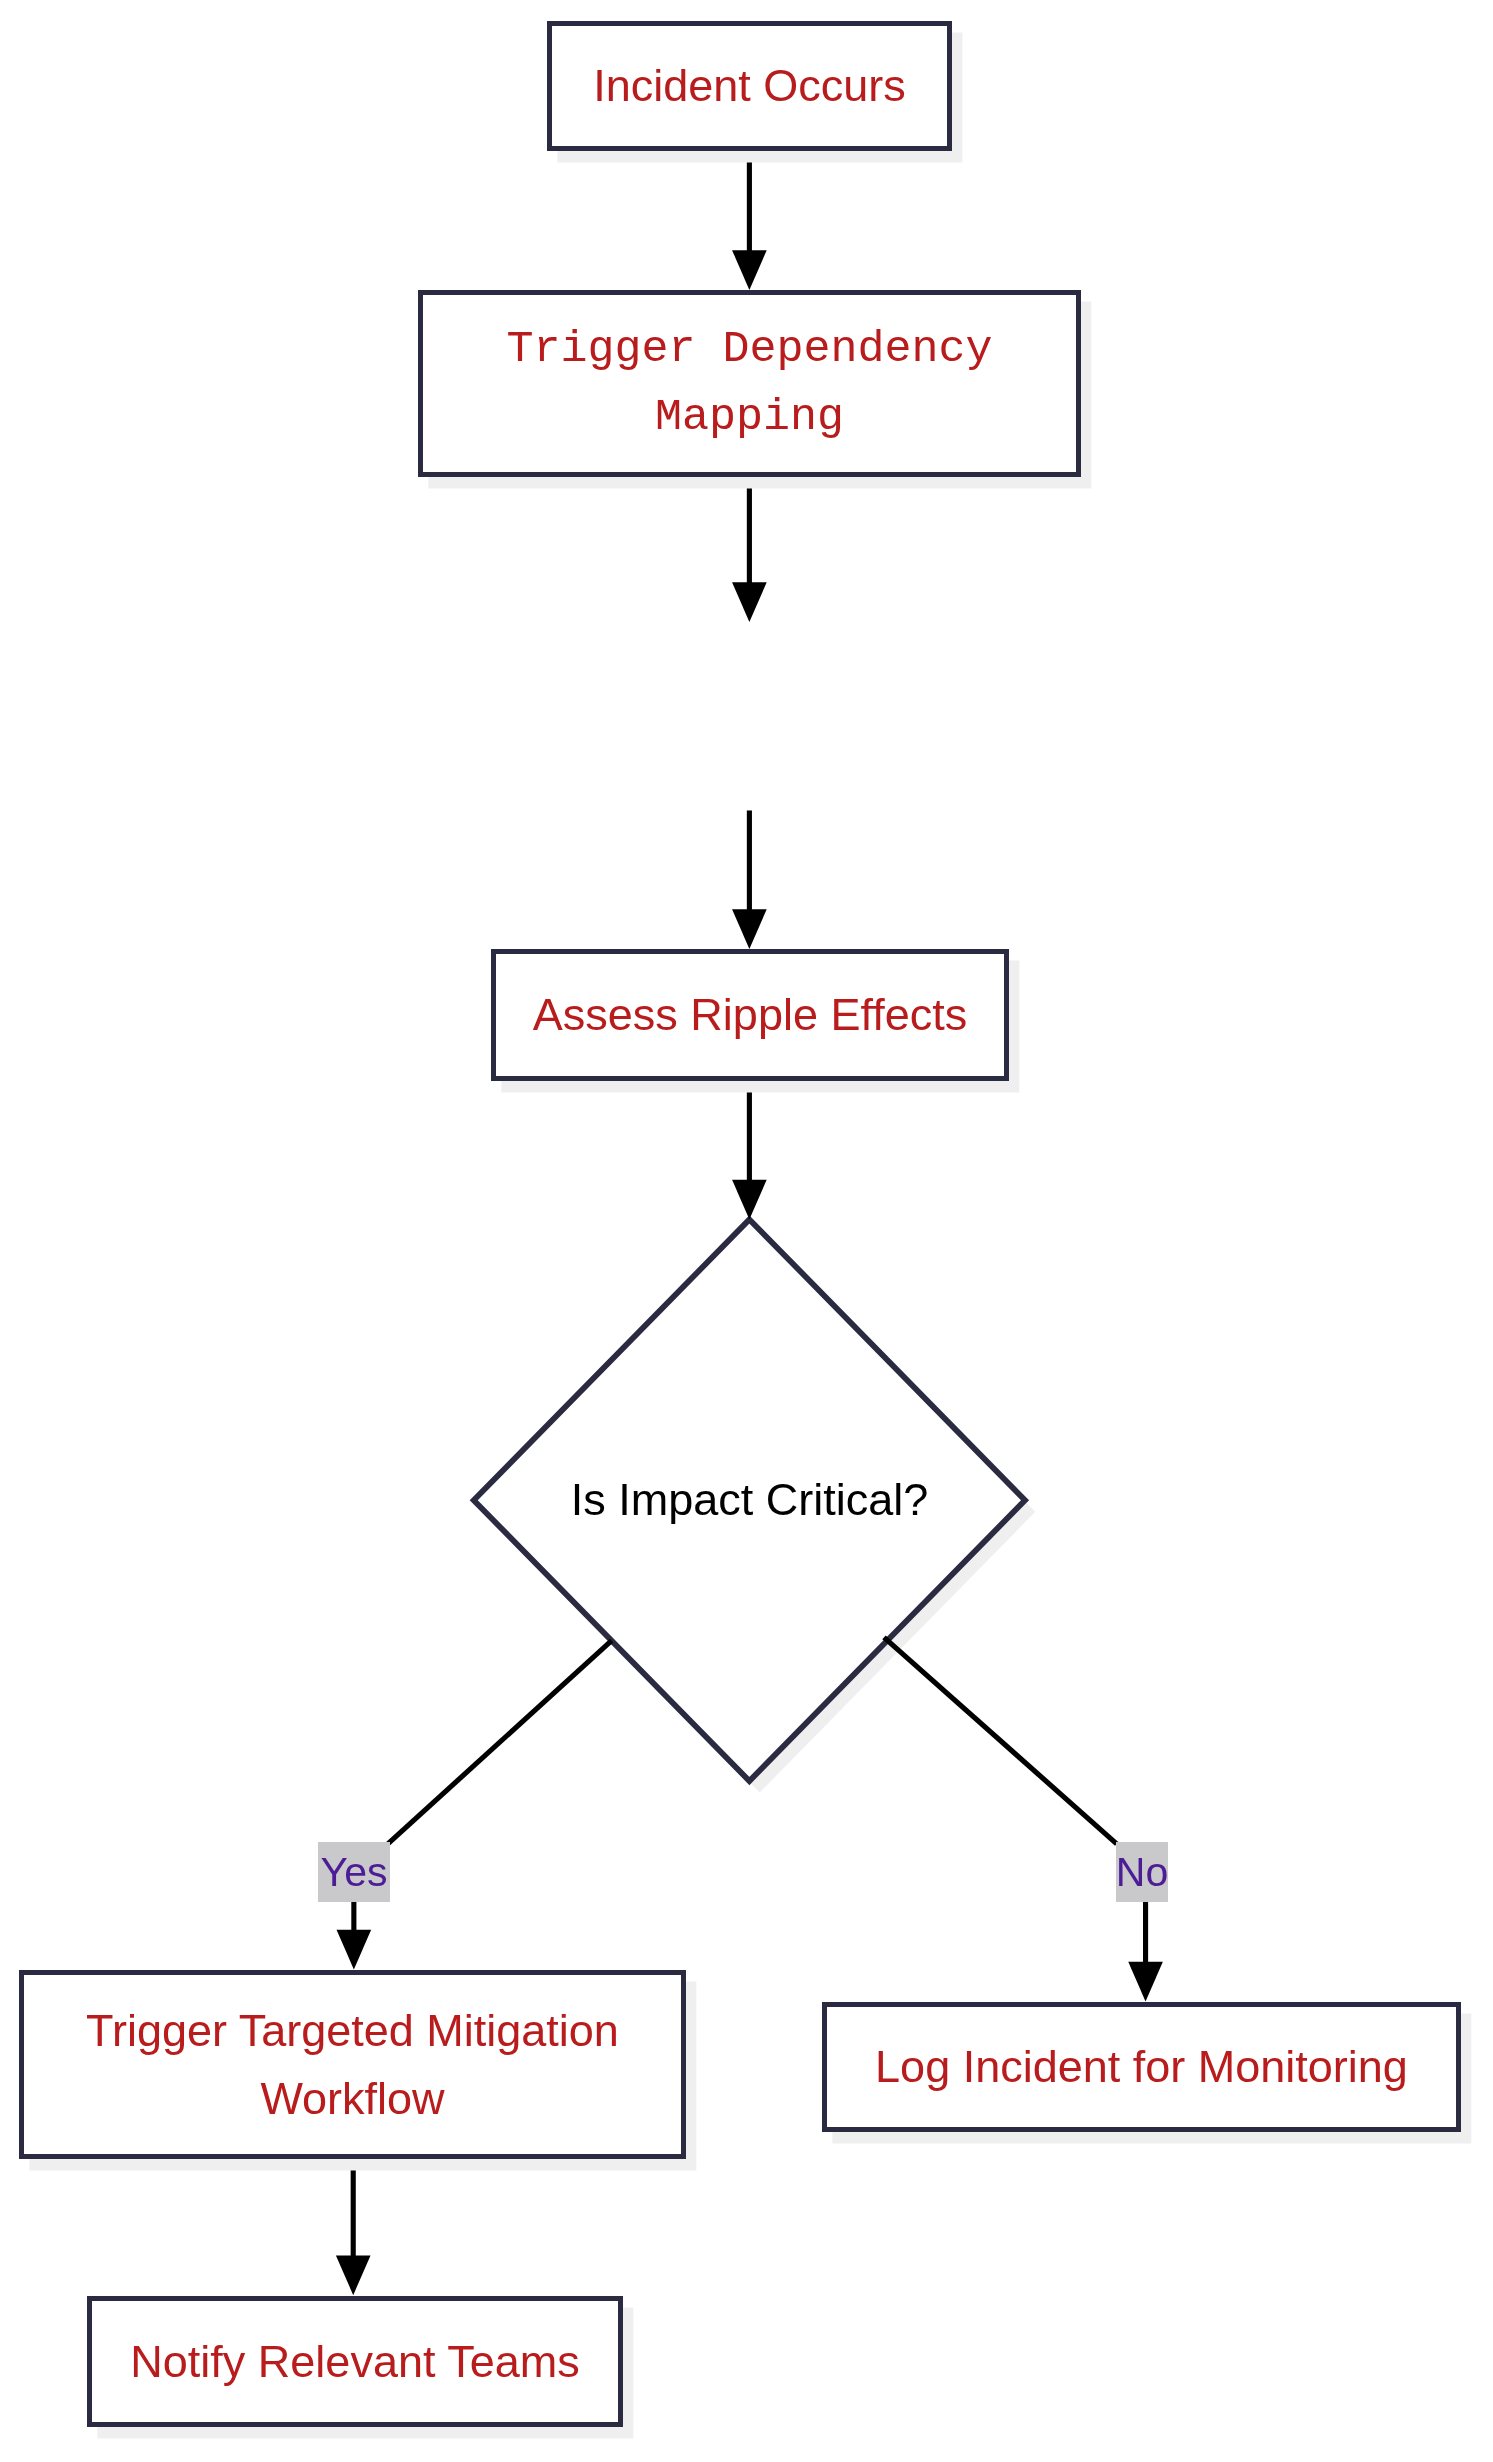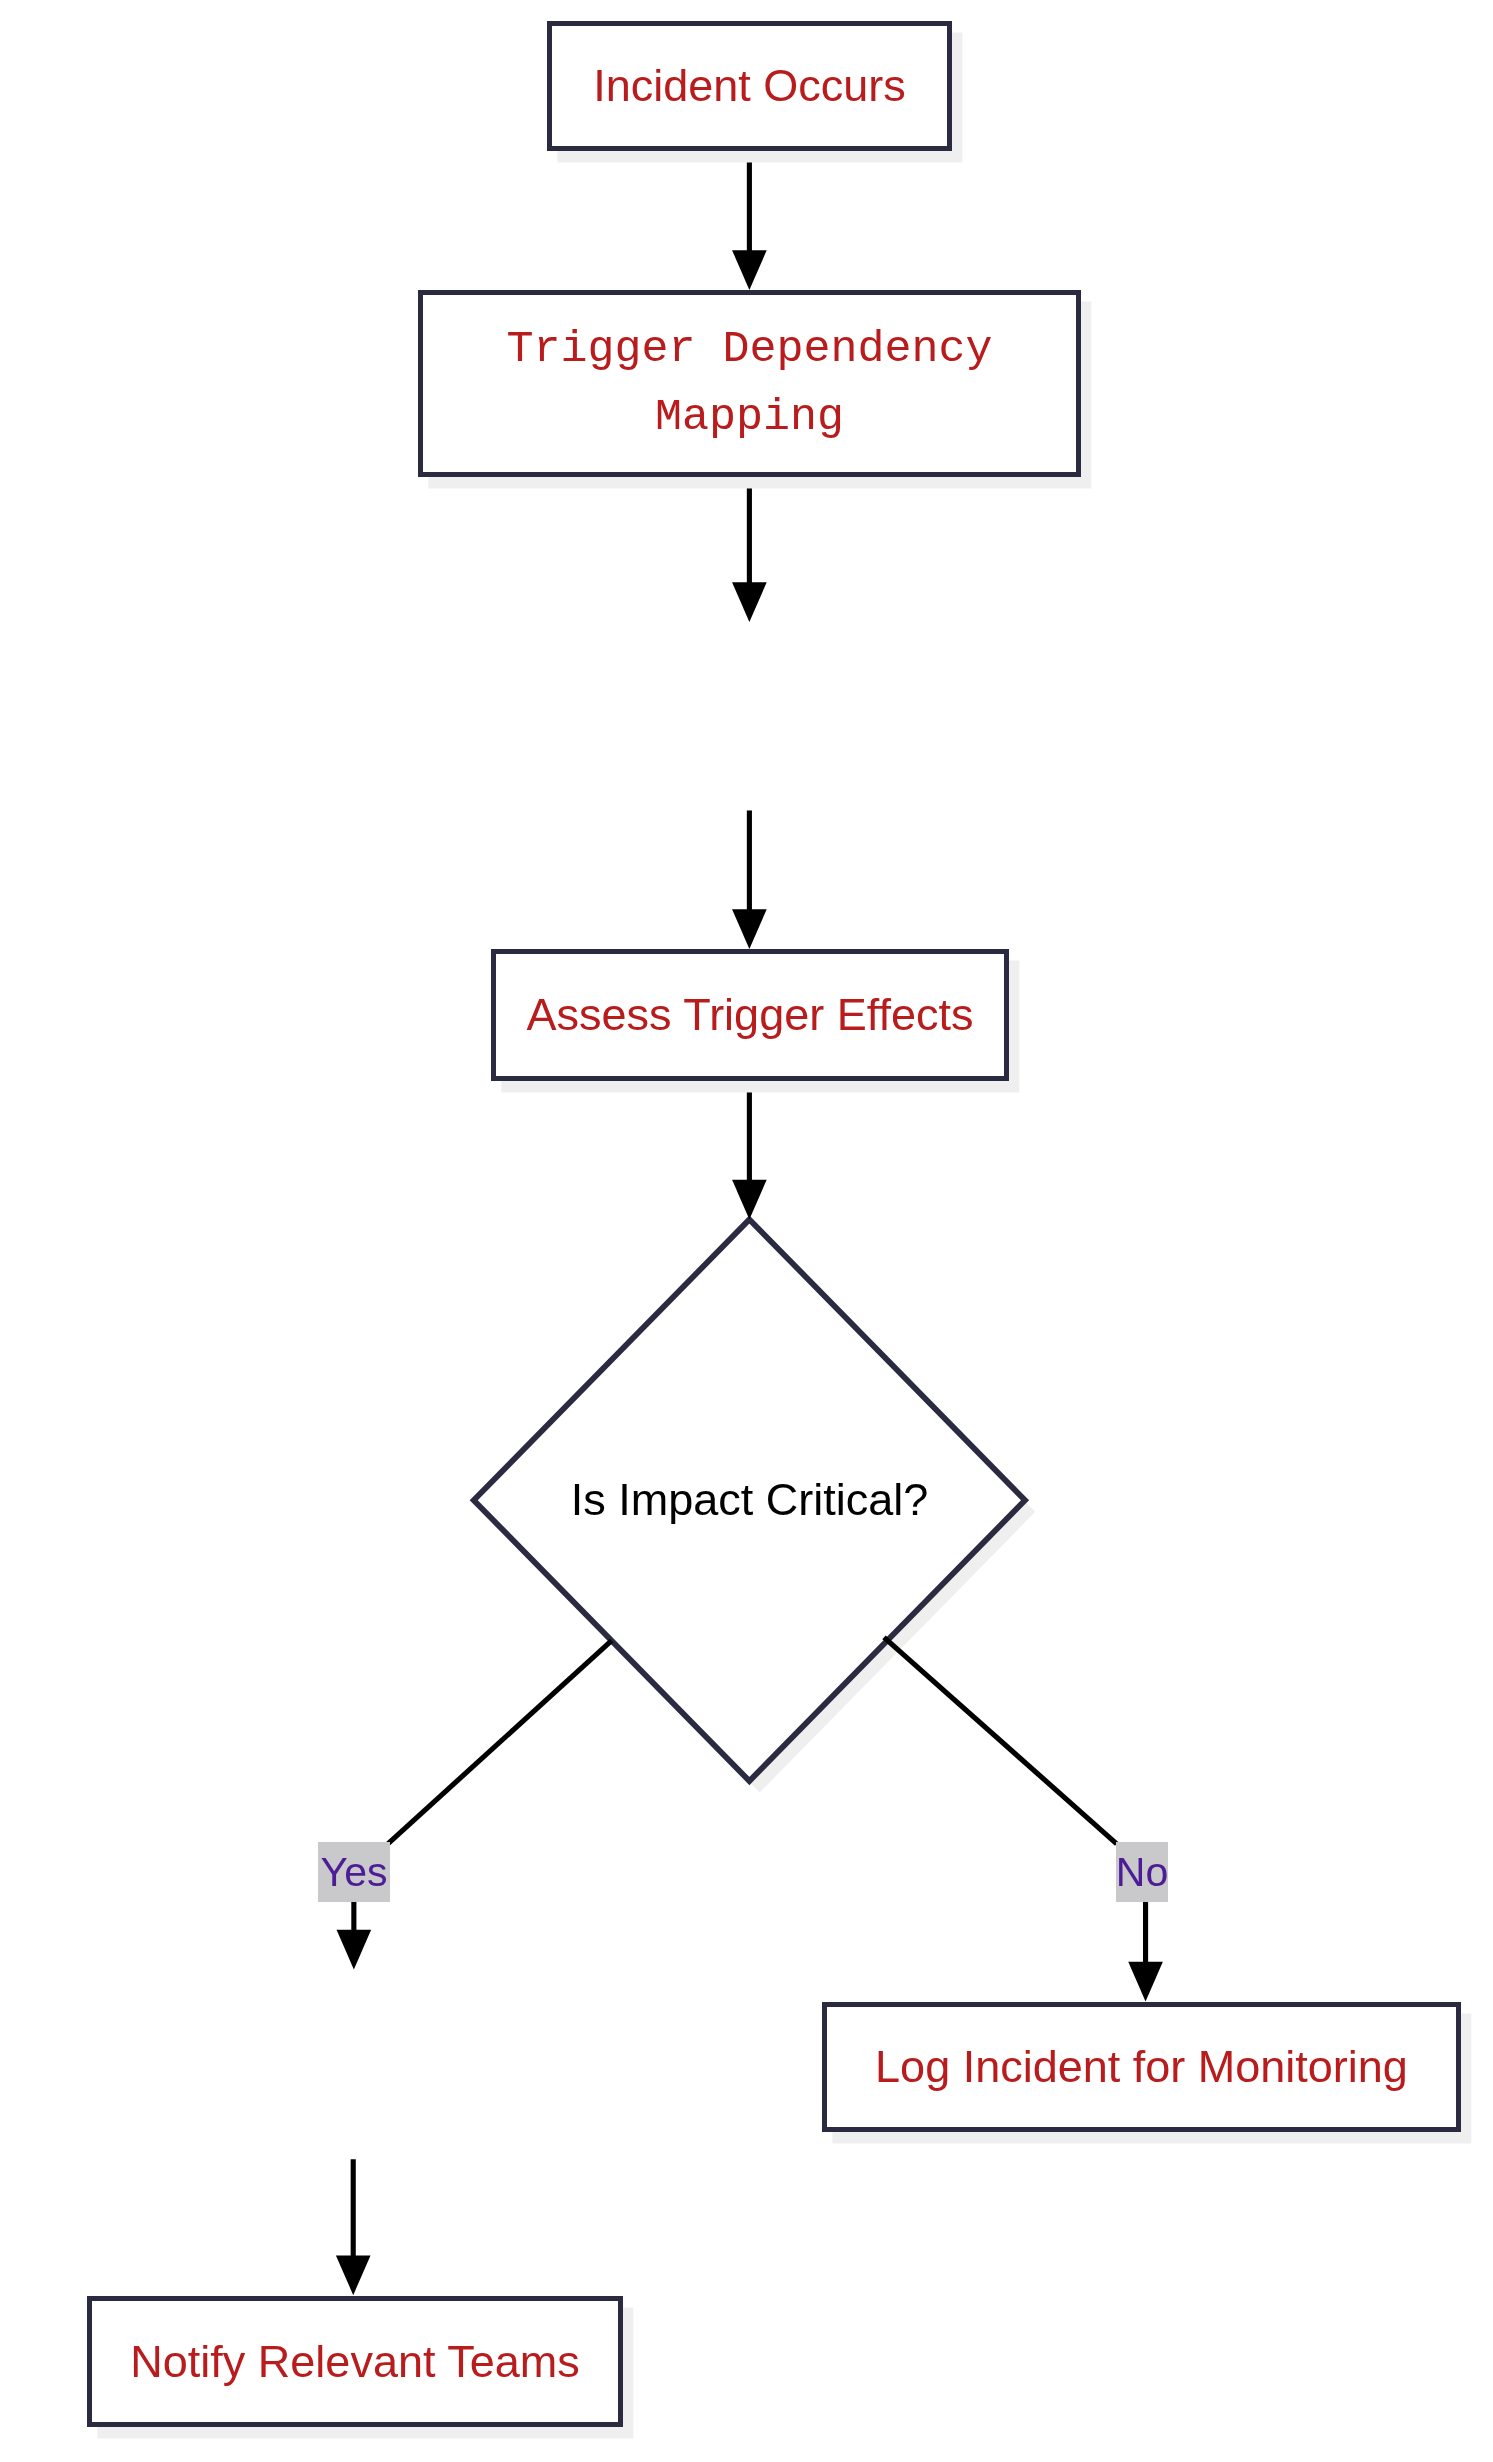--- a/index.html
+++ b/index.html
@@ -96,27 +96,29 @@
     <line x1="551" y1="3368" x2="551" y2="3558" stroke="#000000" stroke-width="8"></line>
     <polygon points="551,3580 524,3518 578,3518" fill="#000000"></polygon>
   </svg>
 
   <div class="node" style="left:547px; top:21px; width:405px; height:130px;">Incident Occurs</div>
 
   <div class="node" style="left:418px; top:290px; width:663px; height:187px;font-family:Liberation Mono, monospace;">Trigger Dependency
 Mapping</div>
 
 
-  <div class="node" style="left:491px; top:949px; width:518px; height:132px;">Assess Trigger Effects</div>
+  <div class="node" style="left:491px; top:949px; width:518px; height:132px;">Assess Ripple Effects</div>
 
   <div class="diamond-label" style="left:493px; top:1468px; width:513px; height:64px;">Is Impact Critical?</div>
 
   <div class="edge-label" style="left:318px; top:1842px; width:72px; height:60px;">Yes</div>
 
   <div class="edge-label" style="left:1116px; top:1842px; width:52px; height:60px;">No</div>
 
+  <div class="node" style="left:19px; top:1970px; width:667px; height:189px;">Trigger Targeted Mitigation
+Workflow</div>
 
   <div class="node" style="left:822px; top:2002px; width:639px; height:130px;text-align:center;">Log Incident for Monitoring</div>
 
   <div class="node" style="left:87px; top:2296px; width:536px; height:131px;">Notify Relevant Teams</div>
 
 </div>
 
 
 </body></html>

